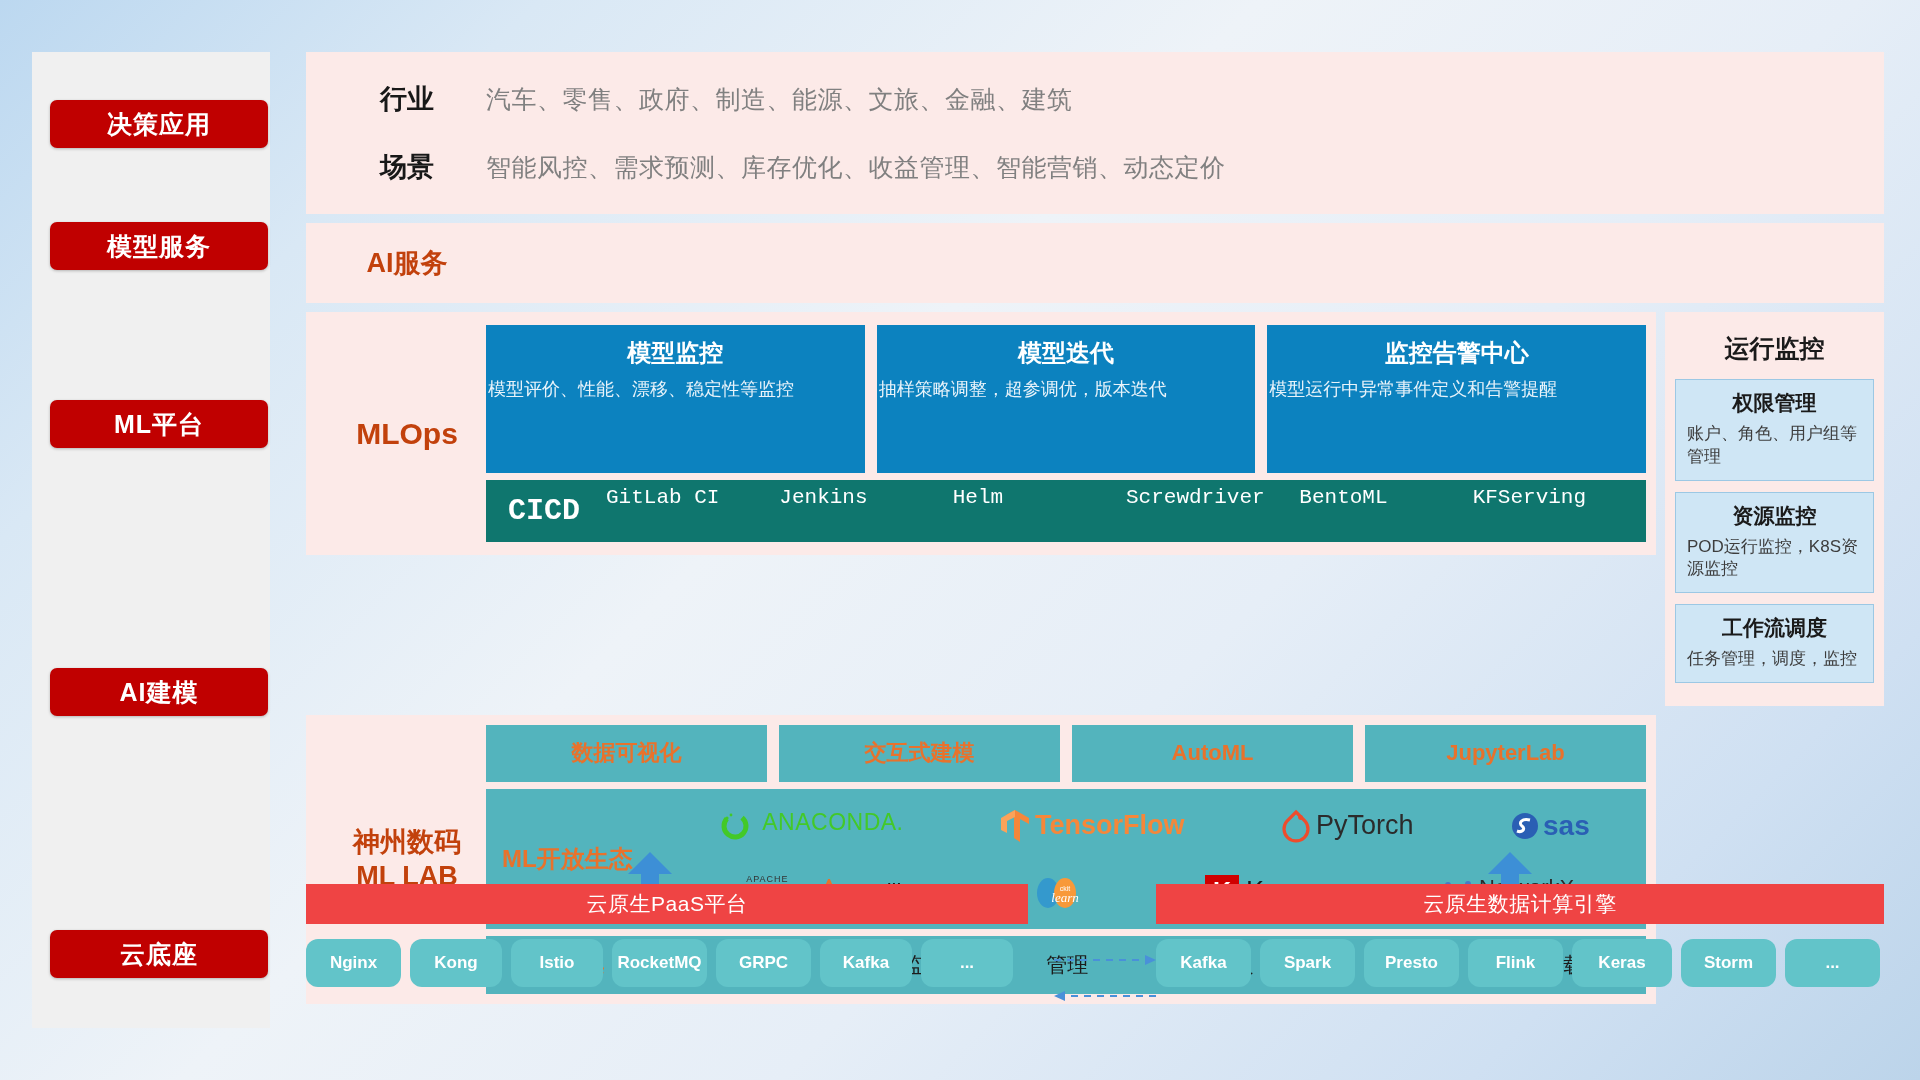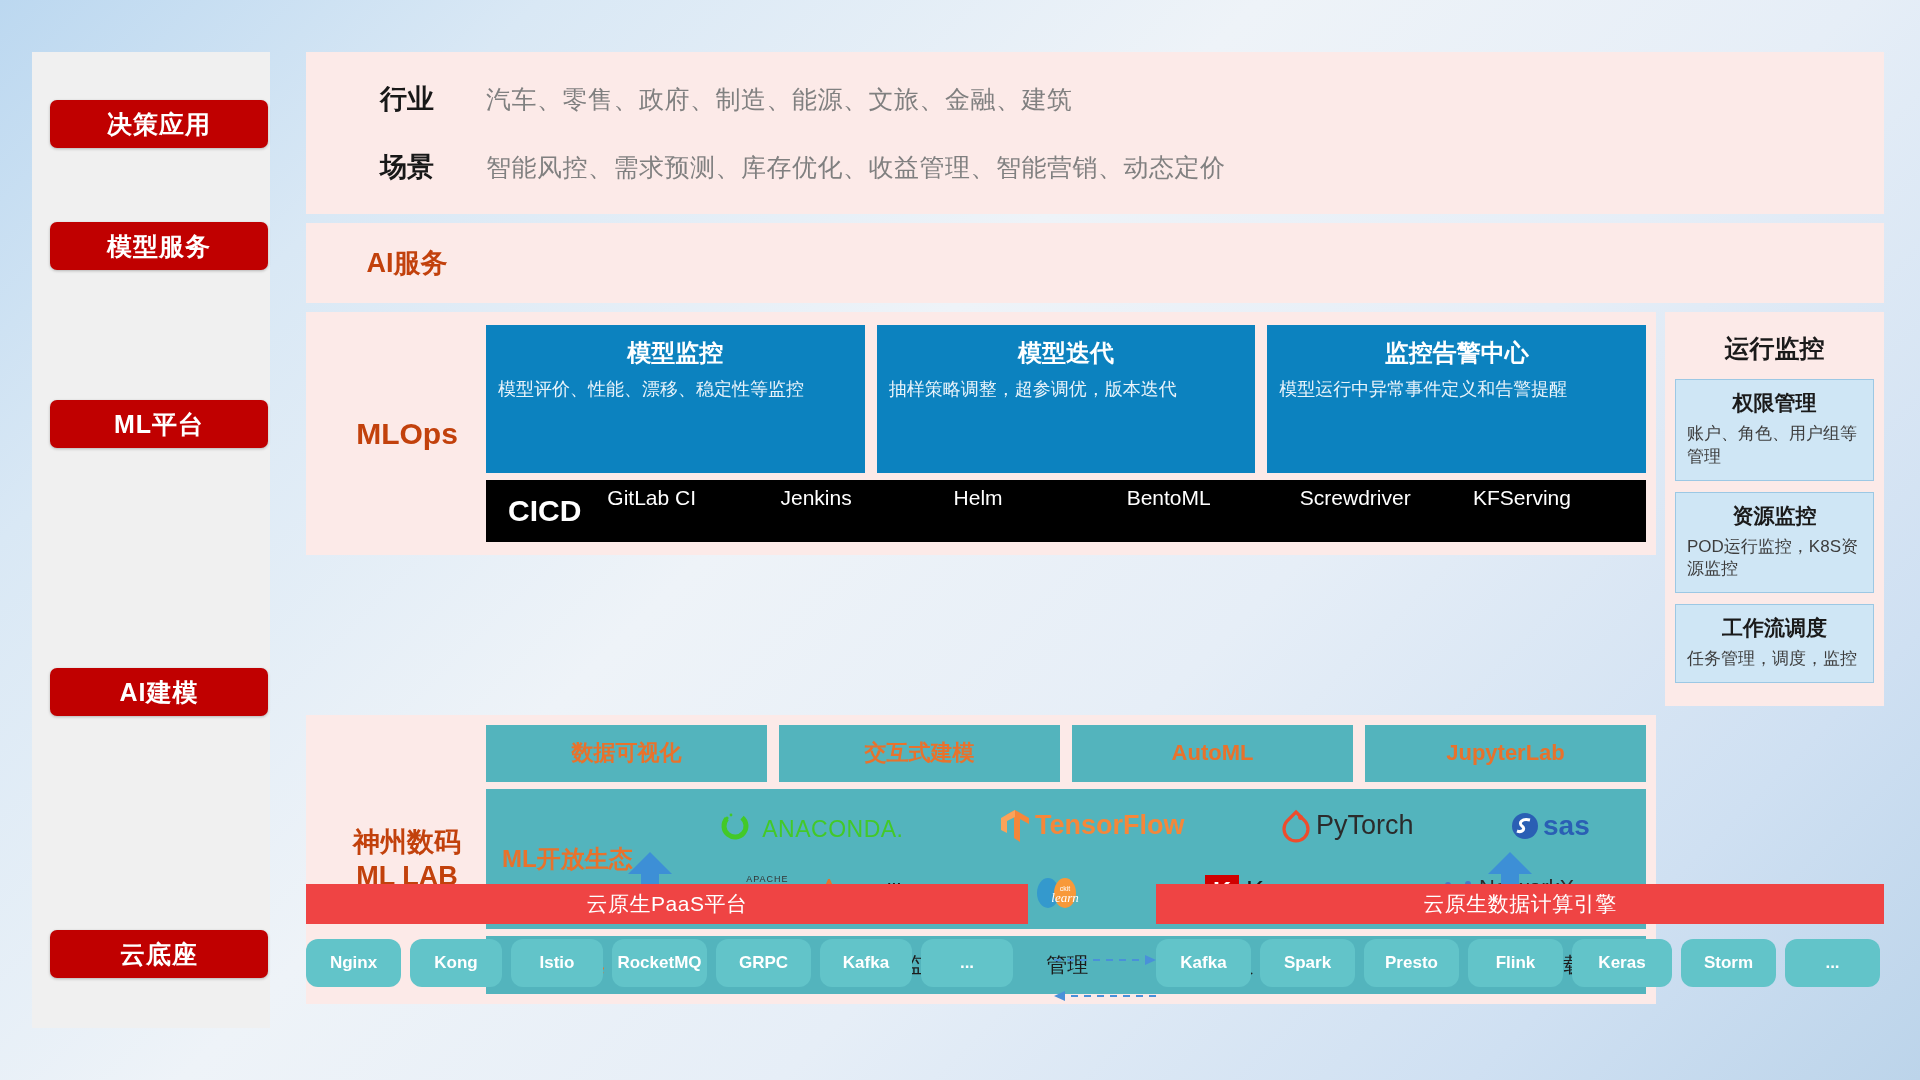--- a/index.html
+++ b/index.html
@@ -67,27 +67,27 @@
   .midzone { display: flex; gap: 9px; margin-bottom: 9px; }
   .band-ops {
     width: 1350px; background: #fceae8;
     display: flex; align-items: center; padding-left: 22px; height: 243px;
   }
   .band-ops .band-label { width: 158px; font-size: 30px; }
   .ops-col { flex: 1; display: flex; flex-direction: column; gap: 7px; padding-right: 10px; }
   .ops-cards { display: flex; gap: 12px; }
   .ops-card {
     flex: 1; background: #0c82bf; color: #fff;
-    padding: 12px 12px 14px; height: 148px;
+    padding: 12px 2px 14px; height: 148px;
   }
   .ops-card h4 { font-size: 24px; text-align: center; font-weight: bold; margin-bottom: 9px; }
   .ops-card p { font-size: 18px; line-height: 1.32; color: #e8f3fa; }
   .cicd-bar {
-    background: #000000; height: 62px;
-    display: flex; align-items: center; color: #fff;
+    background: #0f766e; height: 62px;
+    display: flex; align-items: center; color: #fff; font-family: Liberation Mono, monospace;
   }
   .cicd-title { font-size: 30px; font-weight: bold; padding: 0 26px 0 22px; white-space: nowrap; }
   .cicd-item {
     flex: 1; font-size: 21px; text-align: left;
     overflow: hidden; height: 54px; line-height: 27px;
   }
 
   
   .monitor {
     width: 219px; background: #fceae8;
@@ -206,22 +206,22 @@
             <div class="ops-card">
               <h4>监控告警中心</h4>
               <p>模型运行中异常事件定义和告警提醒</p>
             </div>
           </div>
           <div class="cicd-bar">
             <div class="cicd-title">CICD</div>
             <div class="cicd-item">GitLab CI</div>
             <div class="cicd-item">Jenkins</div>
             <div class="cicd-item">Helm</div>
+            <div class="cicd-item">Screwdriver</div>
             <div class="cicd-item">BentoML</div>
-            <div class="cicd-item">Screwdriver</div>
             <div class="cicd-item">KFServing</div>
           </div>
         </div>
       </div>
 
       <div class="monitor">
         <div class="monitor-title">运行监控</div>
         <div class="mon-card">
           <h5>权限管理</h5>
           <p>账户、角色、用户组等管理</p>
@@ -250,21 +250,21 @@
             <div class="lab-tool">AutoML</div>
             <div class="lab-tool">JupyterLab</div>
           </div>
 
           <div class="eco-bar">
             <div class="eco-title">ML开放生态</div>
             <div class="eco-logos">
 
               <div class="eco-line">
 
-                <div style="display:flex;align-items:flex-end;gap:10px">
+                <div style="display:flex;align-items:flex-start;gap:10px">
                   <svg width="34" height="34" viewBox="0 0 34 34">
                     <circle cx="17" cy="17" r="11" fill="none" stroke="#43c928" stroke-width="5" stroke-dasharray="52 18" transform="rotate(-50 17 17)"></circle>
                     <circle cx="9" cy="9" r="1.6" fill="#43c928"></circle>
                       <circle cx="7" cy="14" r="1.4" fill="#43c928"></circle>
                     <circle cx="13" cy="6" r="1.4" fill="#43c928"></circle>
                   </svg>
                   <span style="color:#43c928;font-size:23px;letter-spacing:0.5px">ANACONDA.</span>
                 </div>
 
                 <div style="display:flex;align-items:center;gap:5px">

